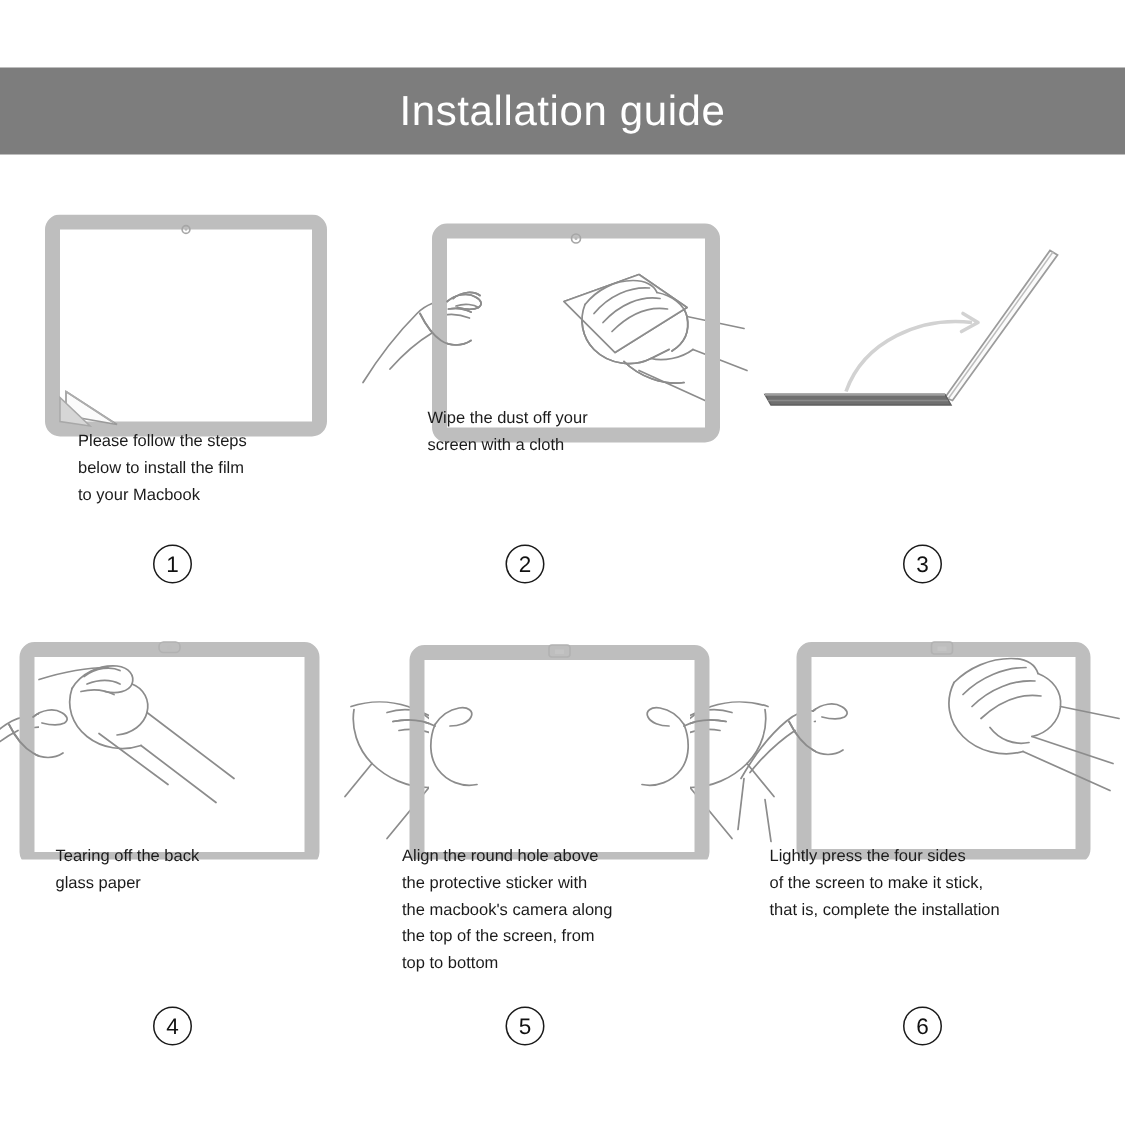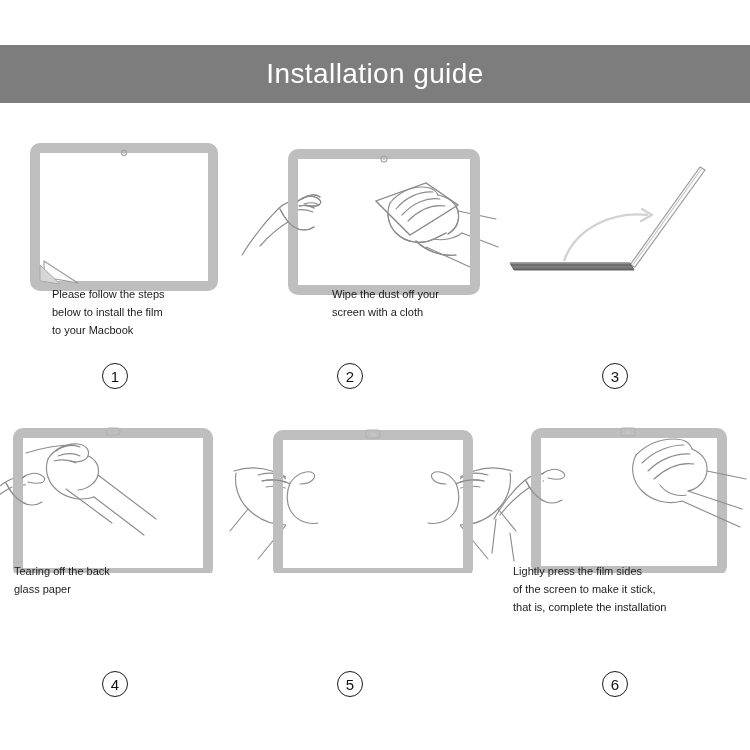--- a/index.html
+++ b/index.html
@@ -69,29 +69,29 @@
     border: 1.3px solid #1a1a1a;
     border-radius: 50%;
     box-sizing: border-box;
   }
   
   .c1 .art { position:absolute; left: 30px; top: 40px; }
   .c1 .caption { position: absolute; left: 52px; top: 183px; }
   .c1 .num { left: 102px; top: 260px; }
 
   .c2 .art { position:absolute; left: -20px; top: 40px; }
-  .c2 .caption { position: absolute; left: 35px; top: 183px; margin-left: 47px; }
+  .c2 .caption { position: absolute; left: 35px; top: 168px; }
   .c2 .num { left: 87px; top: 260px; }
 
   .c3 .art { position:absolute; left: -8px; top: 50px; }
   .c3 .caption { position: absolute; left: 14px; top: 183px; }
   .c3 .num { left: 102px; top: 260px; }
 
   .c4 .art { position:absolute; left: -30px; top: 8px; }
-  .c4 .caption { position: absolute; left: 14px; top: 148px; }
+  .c4 .caption { position: absolute; left: 37px; top: 148px; }
   .c4 .num { left: 102px; top: 256px; }
 
   .c5 .art { position:absolute; left: -22px; top: 8px; }
   .c5 .caption { position: absolute; left: 18px; top: 148px; }
   .c5 .num { left: 87px; top: 256px; }
 
   .c6 .art { position:absolute; left: -12px; top: 8px; }
   .c6 .caption { position: absolute; left: 13px; top: 148px; }
   .c6 .num { left: 102px; top: 256px; }
 </style>
@@ -286,20 +286,25 @@
           <g fill="none" stroke="#8c8c8c" stroke-width="1.15" stroke-linecap="round" stroke-linejoin="round">
             <path d="M62 60 C66 54 72 50 78 49 C84 48 88 51 86 55 C84 59 78 61 72 61"></path>
             <path d="M34 58 C44 56 54 57 62 61"></path>
             <path d="M62 60 C58 70 58 82 64 90 C70 98 80 102 90 100"></path>
             <path d="M228 60 C224 54 218 50 212 49 C206 48 202 51 204 55 C206 59 212 61 218 61"></path>
             <path d="M256 58 C246 56 236 57 228 61"></path>
             <path d="M228 60 C232 70 232 82 226 90 C220 98 210 102 200 100"></path>
           </g>
         </svg>
       </div>
+      <div class="caption">Align the round hole above
+the protective sticker with
+the macbook's camera along
+the top of the screen, from
+top to bottom</div>
       <div class="num">5</div>
     </div>
 
     <div class="cell c6">
       <div class="art">
         <svg width="270" height="150" viewBox="0 0 270 150" xmlns="http://www.w3.org/2000/svg">
           <g fill="none" stroke="#8c8c8c" stroke-width="1.15" stroke-linecap="round" stroke-linejoin="round">
 
             <path d="M6 96 C14 82 24 68 36 58 C42 53 48 50 54 51"></path>
             <path d="M54 51 C60 46 68 45 73 48 C77 50 78 53 75 55 C71 57 64 56 60 55"></path>
@@ -330,20 +335,20 @@
 
             <path d="M194 78 L252 104"></path>
             <path d="M219 48 L258 56"></path>
             <path d="M200 68 L254 86"></path>
 
             <path d="M54 51 C60 46 68 45 73 48 C77 50 78 53 75 55 C71 57 64 56 60 55"></path>
             <path d="M38 58 C42 66 47 73 54 77 C60 81 68 81 74 77"></path>
           </g>
         </svg>
       </div>
-      <div class="caption">Lightly press the film sides
+      <div class="caption">Lightly press the four sides
 of the screen to make it stick,
 that is, complete the installation</div>
       <div class="num">6</div>
     </div>
 
   </div>
 </div>
 
 </body></html>

